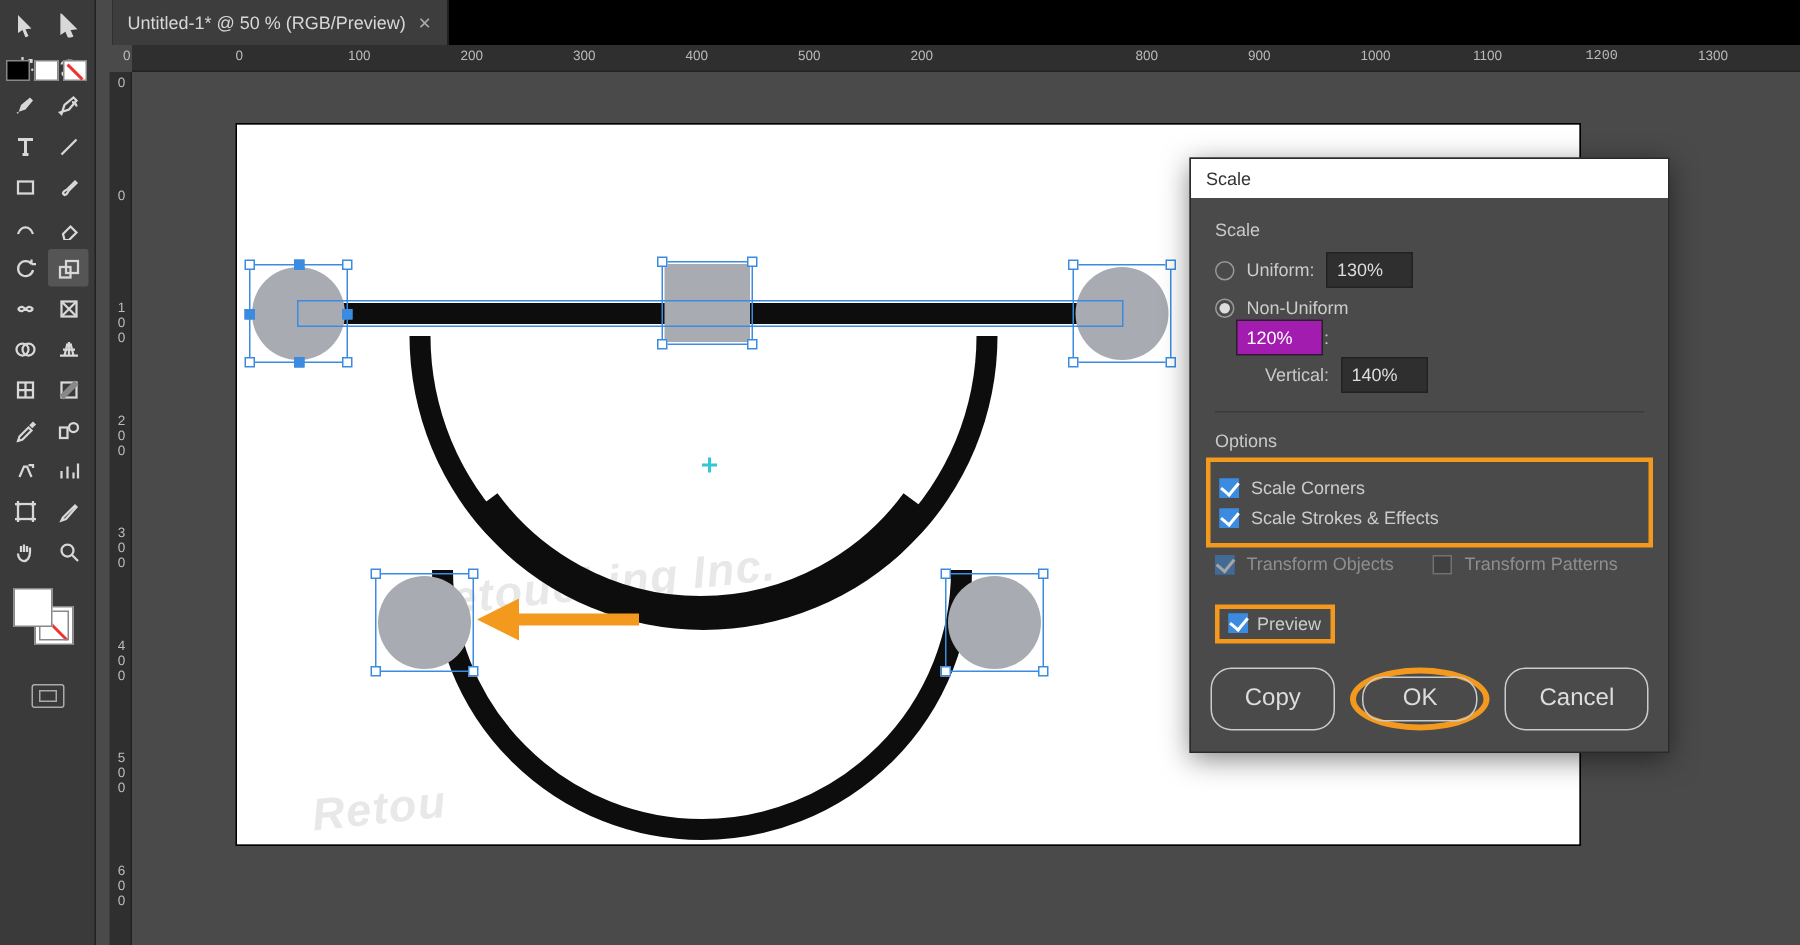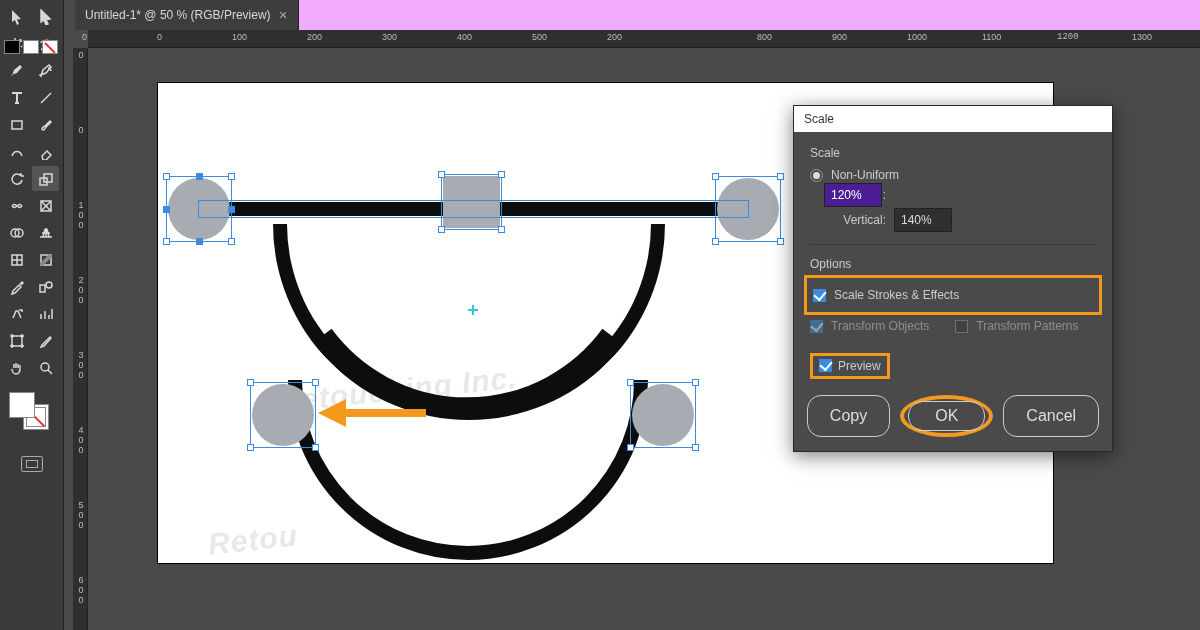--- a/index.html
+++ b/index.html
@@ -1,20 +1,20 @@
 <!DOCTYPE html>
 <html><head>
 <meta charset="utf-8">
 <style>
   * { box-sizing: border-box; margin: 0; padding: 0; font-family: "Segoe UI", Tahoma, sans-serif; }
   html, body { width: 1200px; height: 630px; overflow: hidden; }
   body { background: #4a4a4a; position: relative; }
 
   
-  .tabbar { position: absolute; left: 75px; top: 0; right: 0; height: 30px; background: #f0abfc; display: flex; align-items: flex-start; }
+  .tabbar { position: absolute; left: 75px; top: 0; right: 0; height: 30px; background: #000000; display: flex; align-items: flex-start; }
   .tab { height: 100%; padding: 0 10px; background: #3d3d3d; color: #d8d8d8; font-size: 12px; display: flex; align-items: center; gap: 8px; border-right: 1px solid #222; }
   .tab .x { font-size: 11px; color: #aaa; cursor: pointer; }
 
   
   .ruler-h { position: absolute; left: 88px; top: 30px; right: 0; height: 18px; background: #2f2f2f; border-bottom: 1px solid #222; }
   .ruler-v { position: absolute; left: 73px; top: 48px; width: 15px; bottom: 0; background: #2f2f2f; border-right: 1px solid #222; }
   .ruler-tick { position: absolute; color: #bbb; font-size: 9px; }
   .ruler-h .ruler-tick { top: 2px; }
   .ruler-v .ruler-tick { left: 1px; width: 14px; text-align: center; }
 
@@ -63,21 +63,21 @@
 
   
   .dialog { position: absolute; left: 793px; top: 105px; width: 320px; background: #4a4a4a; border: 1px solid #2a2a2a; box-shadow: 0 4px 18px rgba(0,0,0,0.5); }
   .dialog-title { background:#fff; color:#333; font-size:12px; padding: 6px 10px; }
   .dialog-body { padding: 14px 16px 14px 16px; color:#ccc; font-size:12px; }
   .section-label { color:#c9c9c9; margin-bottom:8px; }
   .radio-row { display:flex; align-items:center; gap:8px; margin:6px 0; }
   .radio { width:13px; height:13px; border-radius:50%; border:1px solid #999; position:relative; }
   .radio.on::after { content:""; position:absolute; inset:2px; background:#ddd; border-radius:50%; }
   .numfield { background:#2f2f2f; border:1px solid #222; color:#ddd; padding:4px 6px; font-size:12px; width:58px; text-align:left; }
-  .numfield.sel { background:#4c1d95; color:#fff;}
+  .numfield.sel { background:#a21caf; color:#fff;}
   .field-row { display:flex; align-items:center; gap:8px; margin:6px 0 6px 14px;}
   .field-row .lab { width:62px; text-align:right; color:#c9c9c9;}
   .hr { height:1px; background:#3a3a3a; margin:12px 0;}
   .chk-row{ display:flex; align-items:center; gap:8px; margin:6px 0;}
   .chk{ width:13px; height:13px; border:1px solid #999; background:#3a3a3a; position:relative;}
   .chk.on{ background:#3b8be0; border-color:#3b8be0;}
   .chk.on::after{ content:""; position:absolute; left:2px; top:-1px; width:6px; height:9px; border-right:2px solid #fff; border-bottom:2px solid #fff; transform:rotate(40deg);}
   .chk.disabled{ opacity:0.5;}
   .dim { color:#8f8f8f;}
   .hl-box { border:3px solid #f39a1e; padding:4px 6px; margin: -4px -6px; }
@@ -387,38 +387,47 @@
       </div>
     </div>
   </div>
 </div>
 
 <div class="dialog">
   <div class="dialog-title">Scale</div>
   <div class="dialog-body">
     <div class="section-label">Scale</div>
 
+    <div class="radio-row">
+      <div class="radio"></div>
+      <span>Uniform:</span>
+      <span class="numfield">130%</span>
+    </div>
 
     <div class="radio-row">
       <div class="radio on"></div>
       <span>Non-Uniform</span>
     </div>
     <div class="field-row">
       <span class="lab">Horizontal:</span>
       <span class="numfield sel">120%</span>
     </div>
     <div class="field-row">
       <span class="lab">Vertical:</span>
       <span class="numfield">140%</span>
     </div>
 
     <div class="hr"></div>
     <div class="section-label">Options</div>
 
     <div class="hl-box">
+      <div class="chk-row">
+        <div class="chk on"></div>
+        <span>Scale Corners</span>
+      </div>
       <div class="chk-row">
         <div class="chk on"></div>
         <span>Scale Strokes &amp; Effects</span>
       </div>
     </div>
 
     <div class="chk-row" style="margin-top:8px">
       <div class="chk on disabled"></div>
       <span class="dim">Transform Objects</span>
       <div style="width:10px"></div>

